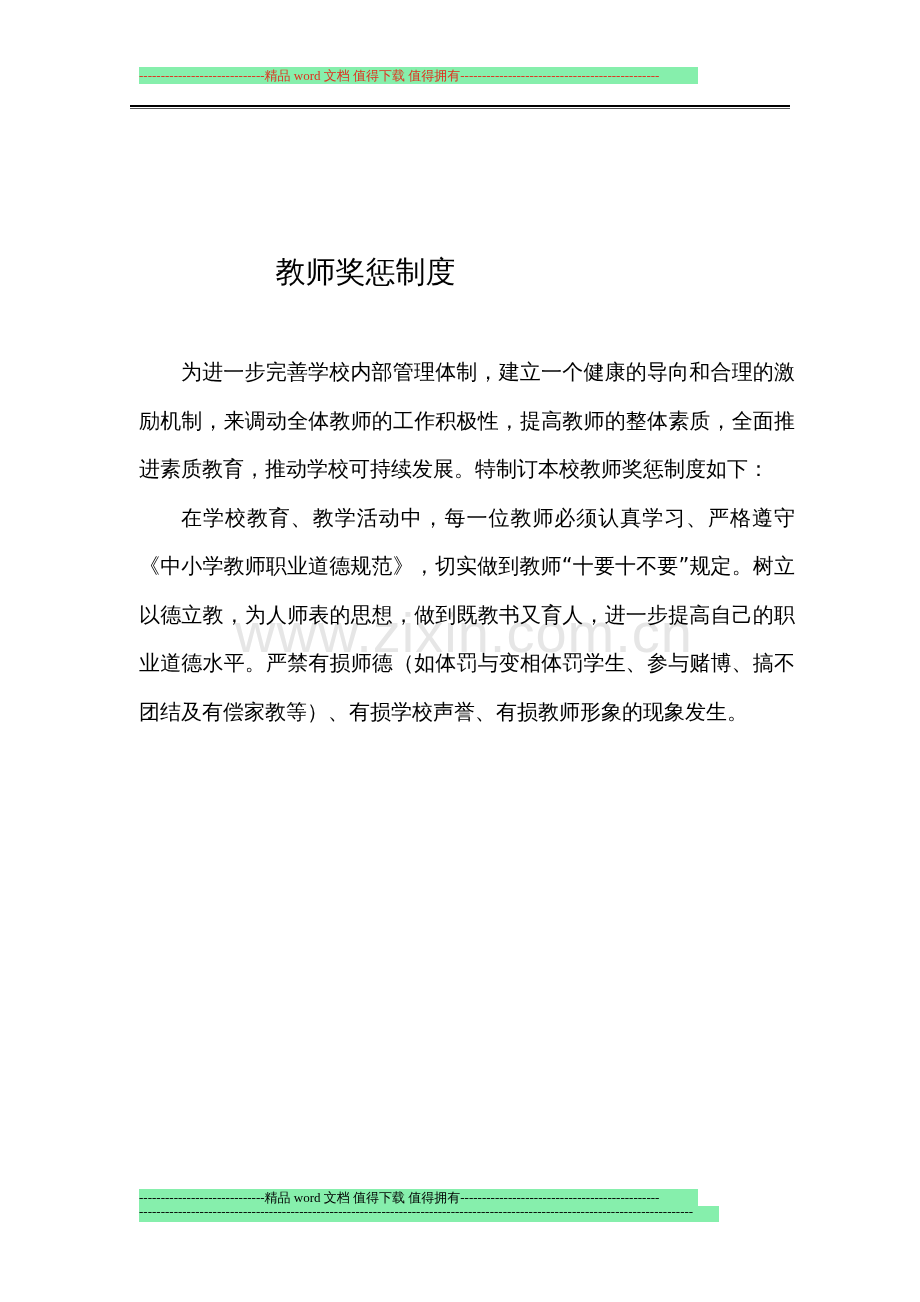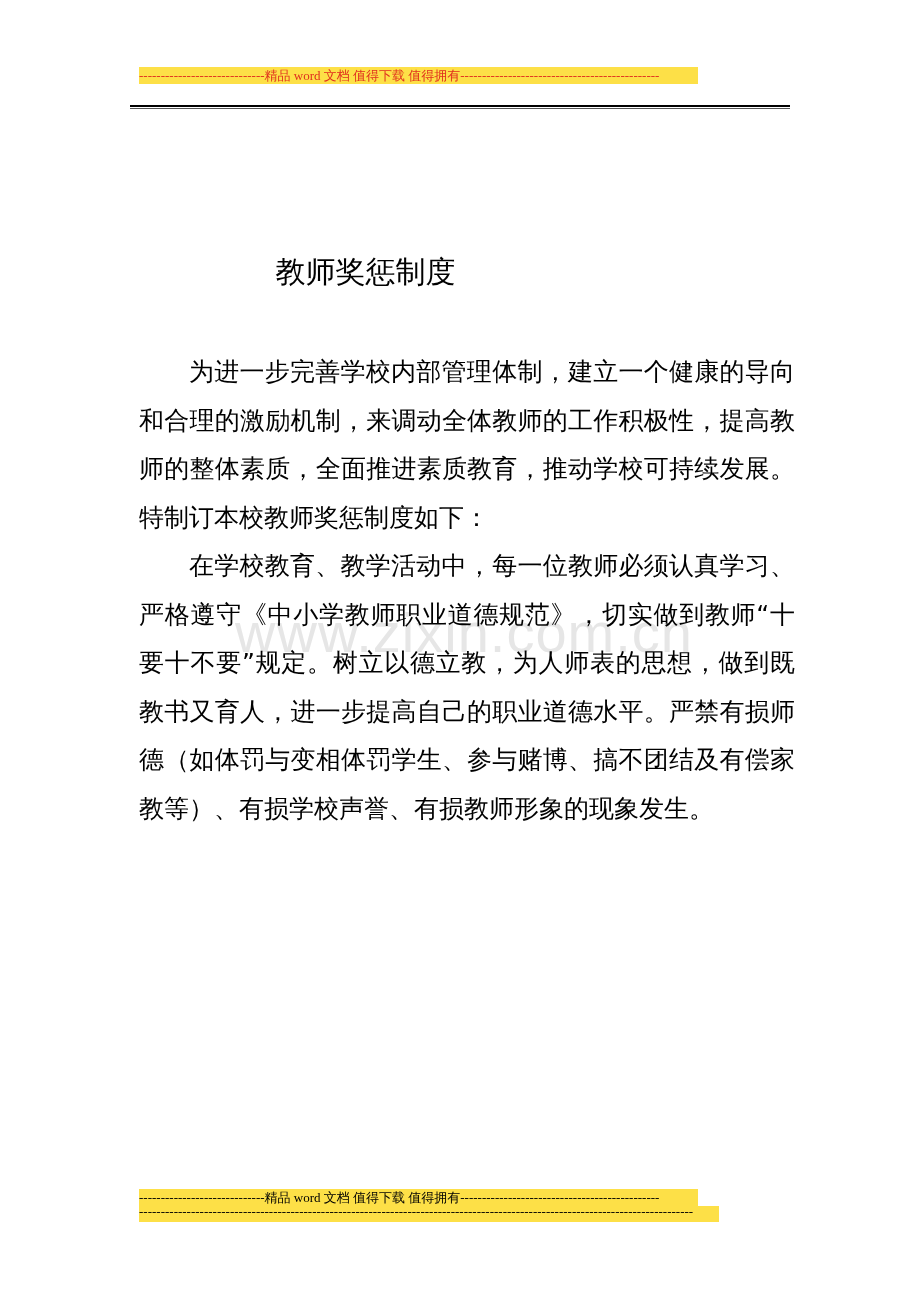--- a/index.html
+++ b/index.html
@@ -11,21 +11,21 @@
       width: 920px;
       height: 1302px;
       position: relative;
       overflow: hidden;
       font-family: "DejaVu Serif", "Liberation Serif", serif;
       color: #000;
     }
     .banner {
       position: absolute;
       left: 139px;
-      background: #fde047;
+      background: #86efac;
       font-family: "Liberation Serif", "DejaVu Serif", serif;
       font-size: 13px;
       line-height: 17px;
       height: 17px;
       white-space: nowrap;
       overflow: hidden;
       letter-spacing: 0;
     }
     .banner.top {
       top: 67px;
@@ -81,21 +81,21 @@
       font-family: "DejaVu Sans", "Liberation Sans", sans-serif;
       font-weight: normal;
       margin: 0;
       z-index: 1;
     }
     .body {
       position: absolute;
       left: 139px;
       width: 656px;
       top: 348px;
-      font-size: 25px;
+      font-size: 21px;
       line-height: 48.5px;
       z-index: 1;
       font-family: "DejaVu Sans", "Liberation Sans", sans-serif;
     }
     .body p {
       margin: 0;
       text-align: justify;
       text-align-last: left;
     }
     .body p.indent {

